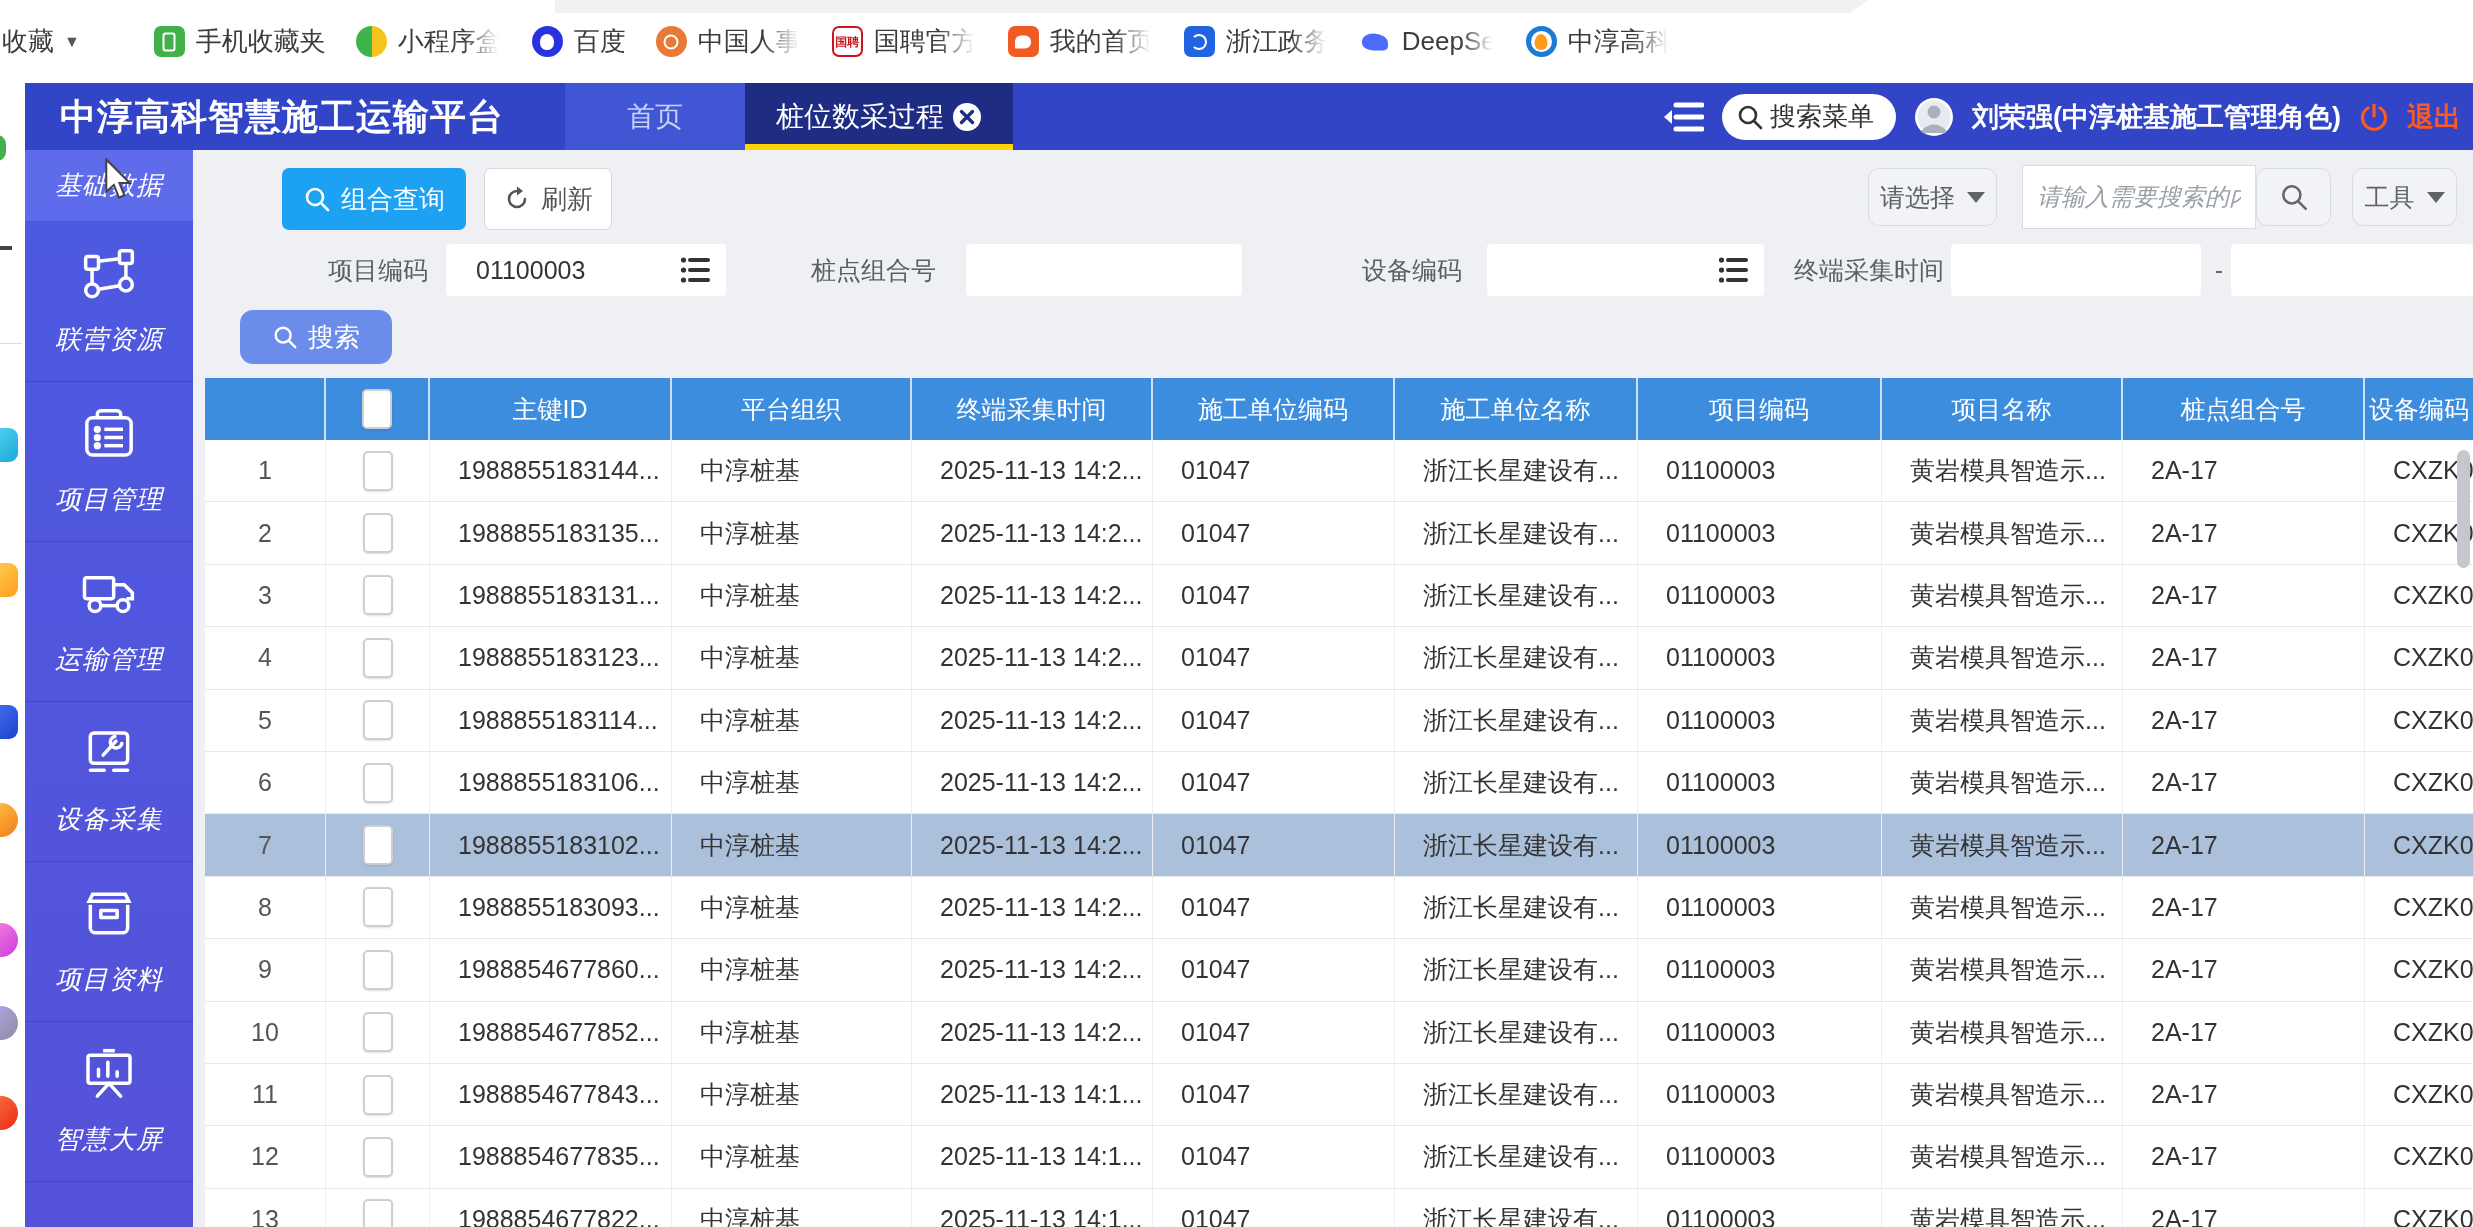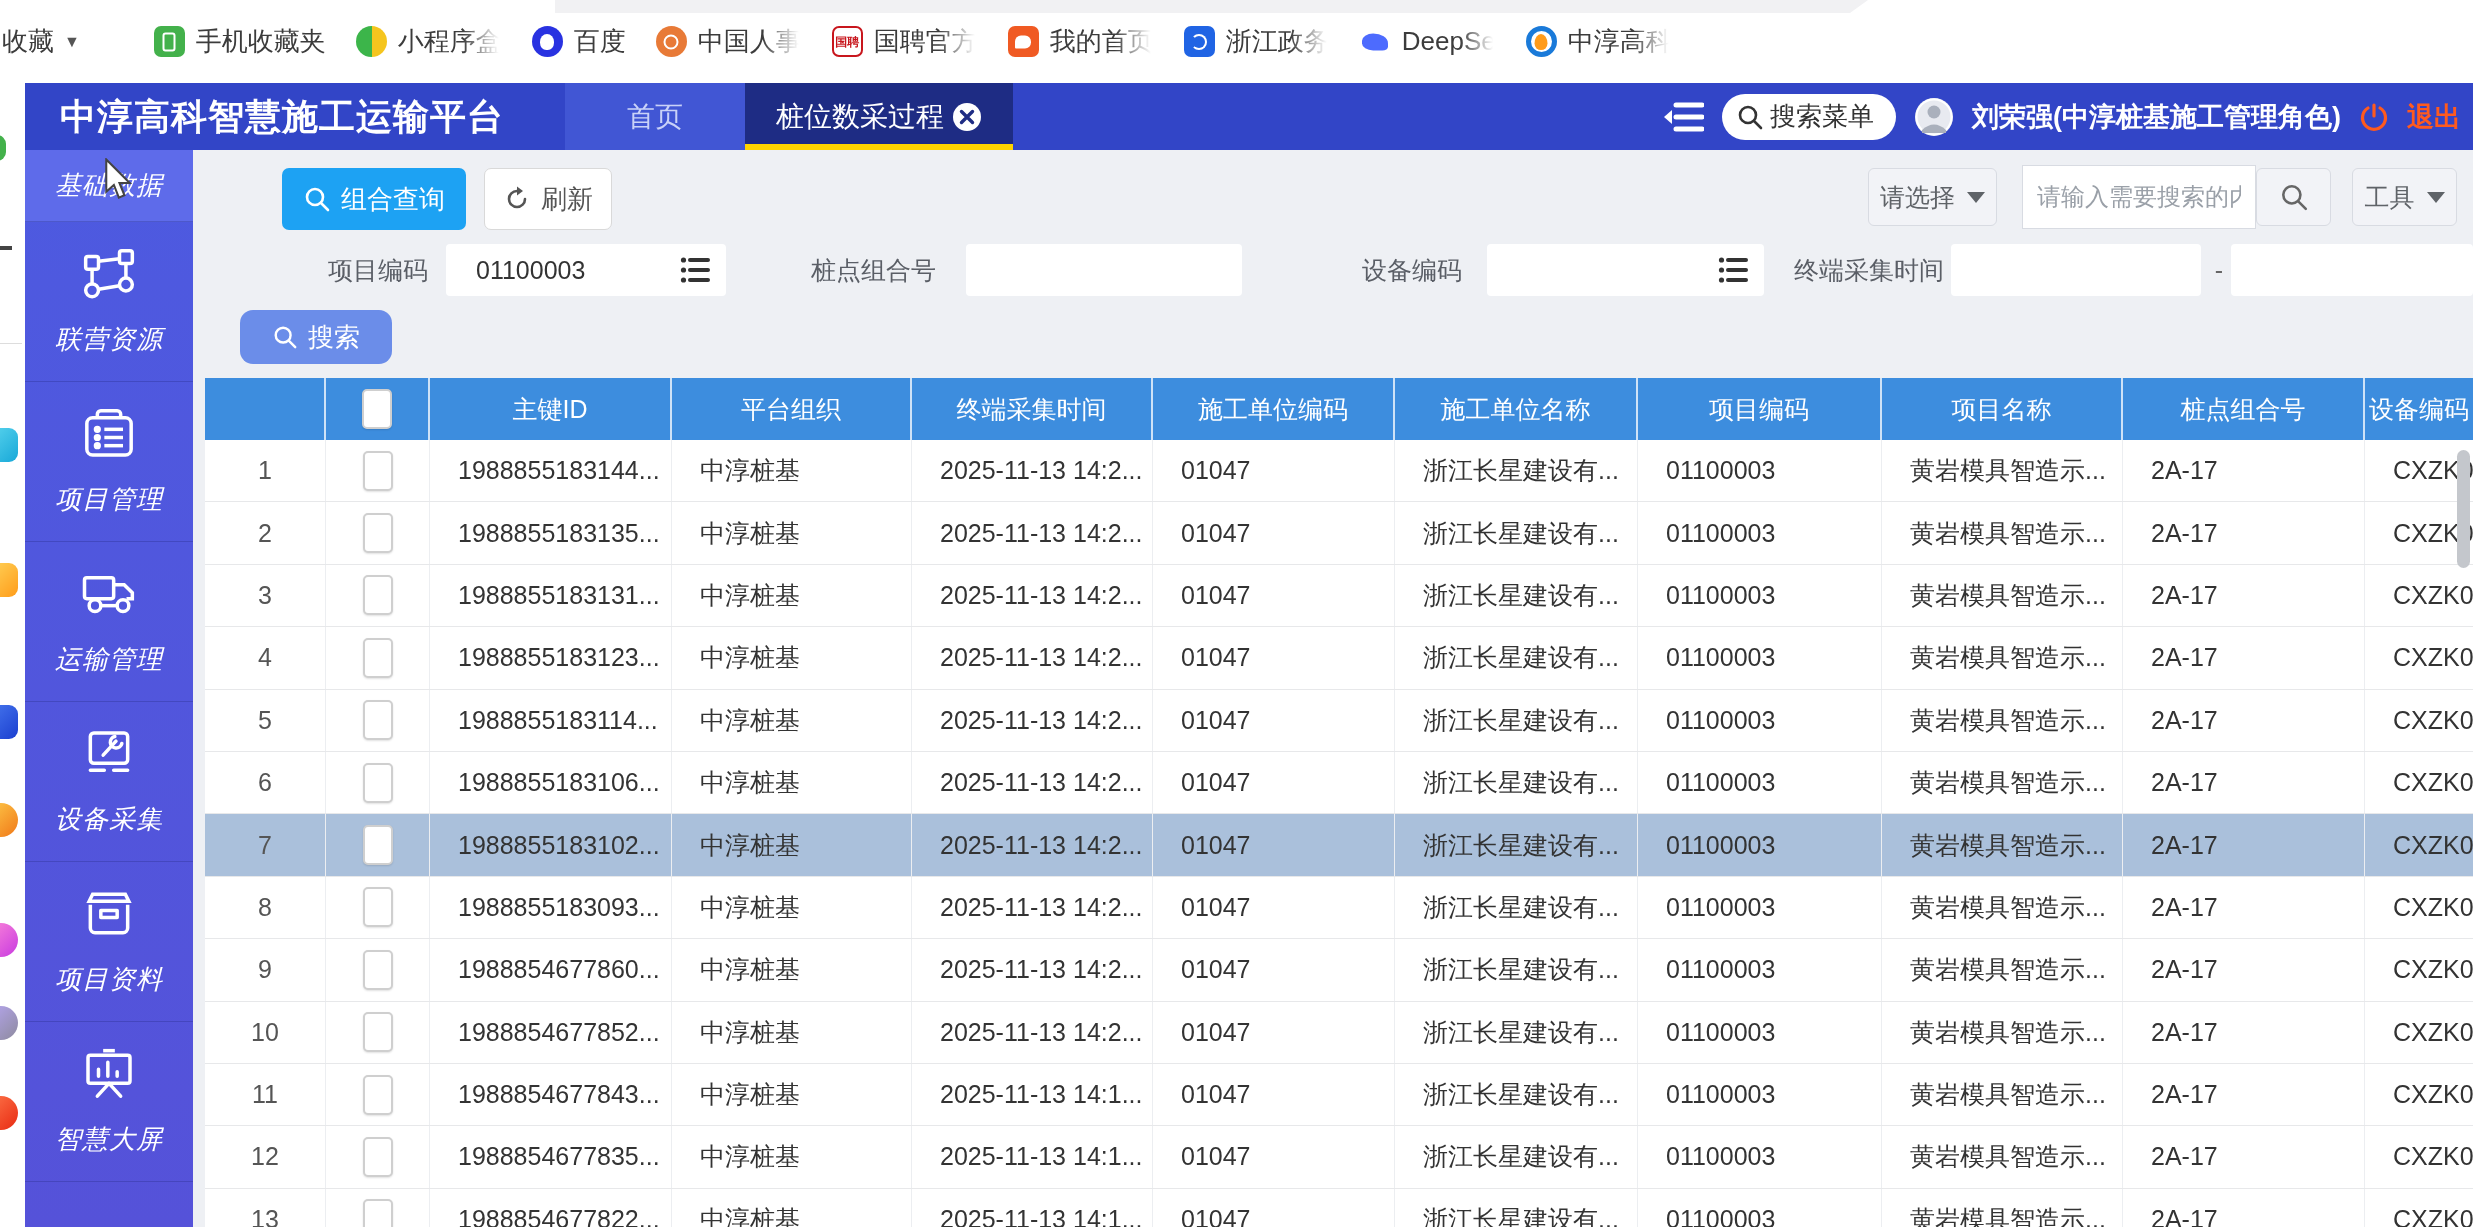--- a/index.html
+++ b/index.html
@@ -48,26 +48,26 @@
   .side-item.tall { height:160px; }
 
   
   .content { position:absolute; left:193px; top:150px; width:2280px; height:1077px; background:#eef0f4; }
 
   .btn { position:absolute; display:flex; align-items:center; justify-content:center; gap:10px; border-radius:7px; font-size:26px; cursor:pointer; white-space:nowrap; }
   .btn-combo { left:282px; top:168px; width:184px; height:62px; background:#1da2f3; color:#fff; }
   .btn-refresh { left:484px; top:168px; width:128px; height:62px; background:#fff; border:1px solid #d9d9d9; color:#555; }
   .btn-search { left:240px; top:310px; width:152px; height:54px; background:#6b8de9; color:#fff;border-radius:13px; }
 
-  .gray-box { position:absolute; top:168px; height:58px; background:#f2f3f7; border:1px solid #d8dbe2; border-radius:6px; display:flex; align-items:center; justify-content:center; gap:12px; color:#5f6368; font-size:25px; cursor:pointer; }
+  .gray-box { position:absolute; top:168px; height:58px; background:#f2f3f7; border:1px solid #d8dbe2; border-radius:11px; display:flex; align-items:center; justify-content:center; gap:12px; color:#5f6368; font-size:25px; cursor:pointer; }
   .sel-col { left:1868px; width:129px; }
   .btn-mag { left:2256px; width:75px; }
   .btn-tools { left:2352px; width:105px; }
   .caret-down { width:0; height:0; border-left:9px solid transparent; border-right:9px solid transparent; border-top:11px solid #5f6368; }
-  .quick-input { position:absolute; left:2022px; top:165px; width:234px; height:64px; background:#fff; border:1px solid #d8dbe2; font-size:24px; color:#333; padding:0 14px; }
+  .quick-input { position:absolute; left:2022px; top:165px; width:234px; height:64px; background:#fff; border:1px solid #d8dbe2; font-size:24px; color:#333; padding:0 14px;font-style:italic; }
   .quick-input::placeholder { color:#9aa0a8; }
 
   .flabel { position:absolute; top:244px; height:52px; line-height:52px; font-size:25px; color:#5a5e66; text-align:right; white-space:nowrap; }
   .finput { position:absolute; top:244px; height:52px; background:#fff; border-radius:4px; border:none; font-size:25px; color:#333; padding:0 52px 0 30px; }
   .finput.noicon { padding-right:14px; }
   .list-ico { position:absolute; top:256px; width:30px; height:28px; cursor:pointer; }
   .dash-sep { position:absolute; left:2208px; top:244px; width:22px; height:52px; line-height:52px; color:#666; font-size:25px; text-align:center; }
 
   
   .table { position:absolute; left:205px; top:378px; width:2268px; height:849px; overflow:hidden; background:#fff; }

